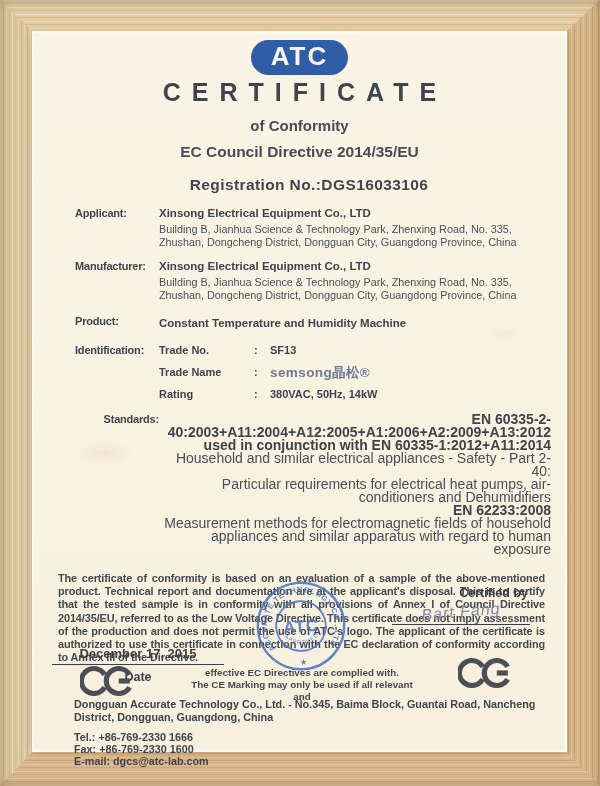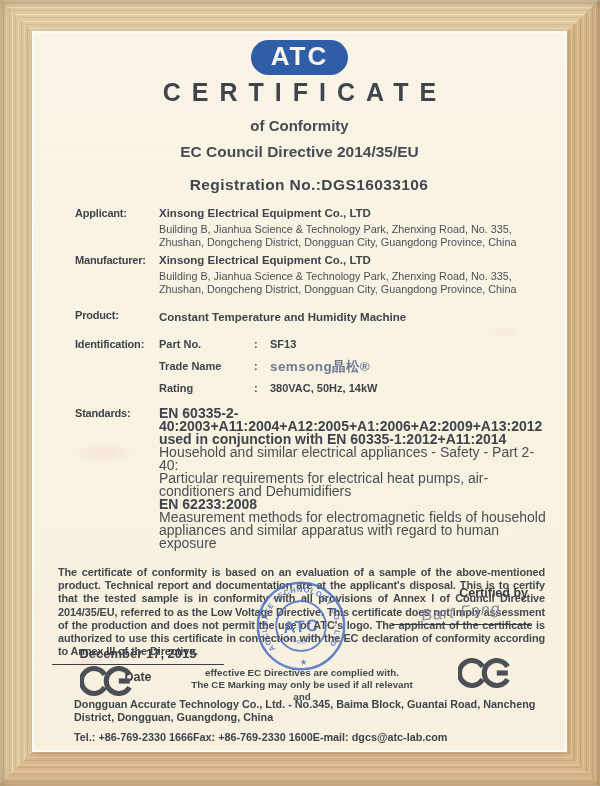--- a/index.html
+++ b/index.html
@@ -41,21 +41,21 @@
     border-radius:18px;padding:1px 20px 3px 20px;
     font-size:26px;font-weight:bold;letter-spacing:2px;line-height:31px;}
   .cert-title{font-size:25px;font-weight:bold;color:#40454d;letter-spacing:11px;
     margin-top:2px;margin-left:11px;line-height:30px;}
   .conf-sub{font-size:15px;font-weight:bold;color:#474c54;margin-top:10px;}
   .directives{margin-top:9px;font-size:15.5px;font-weight:bold;color:#474c54;line-height:18px;}
   .regno{margin-top:15px;font-size:15.5px;font-weight:bold;color:#41464e;letter-spacing:.4px;margin-left:19px;}
 
   
   .fields{margin:13px 14px 0 41px;}
-  .frow{display:grid;grid-template-columns:84px 1fr;margin-bottom:5px;}
+  .frow{display:grid;grid-template-columns:84px 1fr;margin-bottom:11px;}
   .flabel{font-size:11px;font-weight:bold;white-space:nowrap;letter-spacing:-.2px;color:#3f444c;}
   .fname{font-size:11.5px;font-weight:bold;color:#3f444c;line-height:13px;}
   .faddr{font-size:10.8px;color:#4a4f57;line-height:13px;margin-top:3px;}
   .fvalue-bold{font-size:11.5px;font-weight:bold;color:#3f444c;line-height:13px;}
   .idrow{display:grid;grid-template-columns:95px 16px 1fr;height:22px;align-items:start;}
   .idname{font-size:11px;font-weight:bold;color:#3f444c;}
   .idsep{font-size:11px;font-weight:bold;color:#3f444c;}
   .idval{font-size:11px;font-weight:bold;color:#3f444c;}
   .tradename{font-size:13.5px;font-weight:bold;color:#6f7a95;letter-spacing:.4px;margin-top:-2px;}
   .std{font-size:14px;color:#4a4f57;line-height:13px;}
@@ -79,21 +79,21 @@
   .stamp{left:221px;top:547px;width:92px;height:92px;color:#4a70c3;opacity:.85;
     transform:rotate(-4deg);}
   .ce{width:54px;height:40px;}
   .ce-left{left:46px;top:628px;}
   .ce-right{left:424px;top:620px;}
   .disclaimer{left:148px;top:634px;width:240px;text-align:center;
     font-size:9.8px;font-weight:bold;color:#44494f;line-height:12px;}
   .footaddr{left:40px;top:665px;width:462px;font-size:10.8px;font-weight:bold;
     color:#3f444c;line-height:13px;}
   .contact{left:40px;top:698px;right:24px;display:flex;justify-content:flex-start;
-    font-size:10.8px;font-weight:bold;color:#3f444c;}
+    font-size:10.8px;font-weight:bold;color:#3f444c;flex-direction:column;}
 </style>
 </head>
 <body>
 
 <div class="frame-strip f-top"></div>
 <div class="frame-strip f-bottom"></div>
 <div class="frame-strip f-left"></div>
 <div class="frame-strip f-right"></div>
 <div class="frame-shade"></div>
 
@@ -129,38 +129,38 @@
 
     <div class="frow" style="margin-bottom:14px;">
       <div class="flabel">Product:</div>
       <div class="fvalue-bold" style="margin-top:2px;">Constant Temperature and Humidity Machine</div>
     </div>
 
     <div class="frow" style="margin-bottom:3px;">
       <div class="flabel">Identification:</div>
       <div>
         <div class="idrow">
-          <span class="idname">Part No.</span>
+          <span class="idname">Trade No.</span>
           <span class="idsep">:</span>
           <span class="idval">SF13</span>
         </div>
         <div class="idrow">
           <span class="idname">Trade Name</span>
           <span class="idsep">:</span>
           <span class="tradename">semsong晶松®</span>
         </div>
         <div class="idrow">
           <span class="idname">Rating</span>
           <span class="idsep">:</span>
           <span class="idval">380VAC, 50Hz, 14kW</span>
         </div>
       </div>
     </div>
 
-    <div class="frow" style="margin-bottom:16px;">
+    <div class="frow" style="margin-bottom:16px;text-align:right;">
       <div class="flabel">Standards:</div>
       <div>
         <div class="std bold">EN 60335-2-40:2003+A11:2004+A12:2005+A1:2006+A2:2009+A13:2012 used in conjunction with EN 60335-1:2012+A11:2014</div>
         <div class="std">Household and similar electrical appliances - Safety - Part 2-40:</div>
         <div class="std">Particular requirements for electrical heat pumps, air-conditioners and Dehumidifiers</div>
         <div class="std bold">EN 62233:2008</div>
         <div class="std">Measurement methods for electromagnetic fields of household appliances and similar apparatus with regard to human exposure</div>
       </div>
     </div>
   </div>

